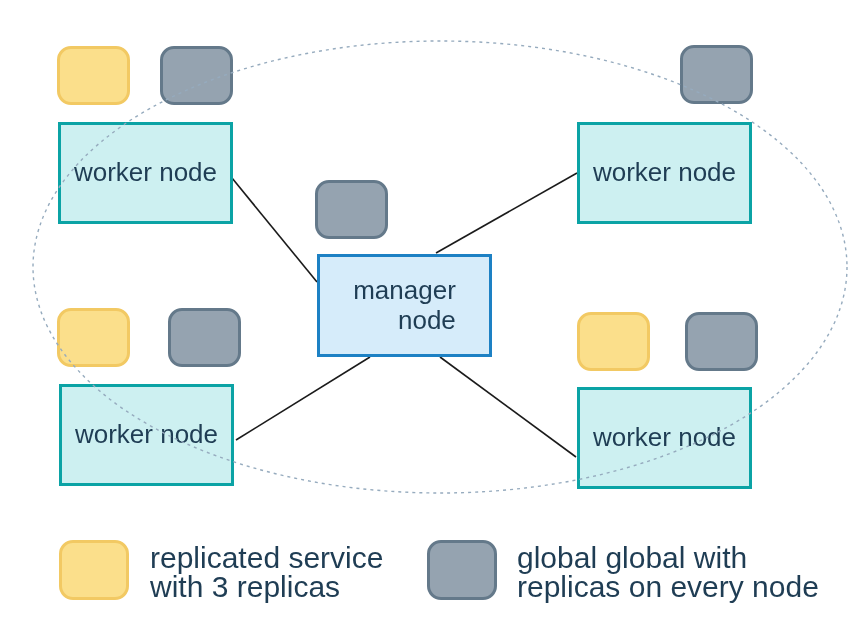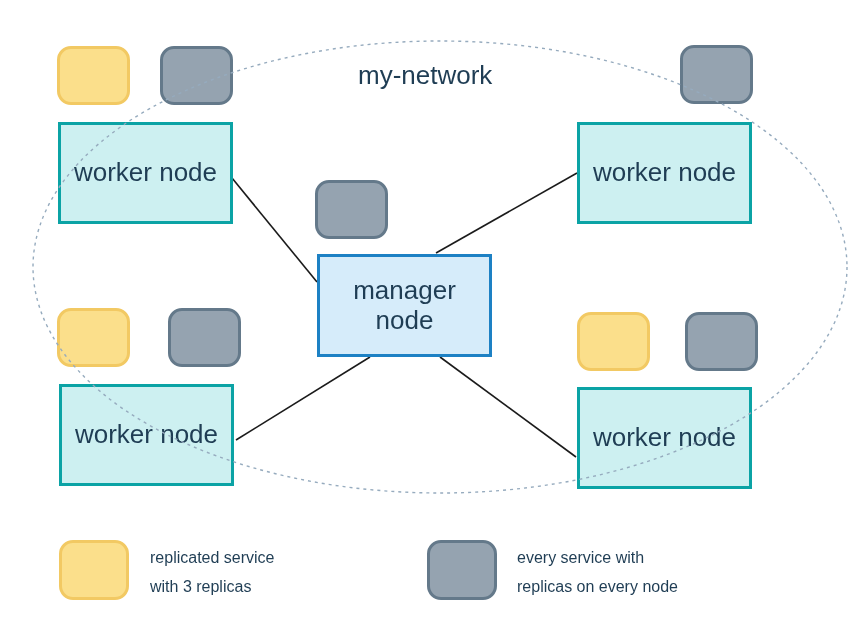--- a/index.html
+++ b/index.html
@@ -50,20 +50,21 @@
   .worker {
     width: 175px; height: 102px;
     background: var(--worker-fill, #cdf0f1);
     border: 3px solid var(--worker-border, #0ba3a5);
     text-align: center;
   }
   .manager {
     width: 175px; height: 103px;
     background: var(--manager-fill, #d6ecfa);
     border: 3px solid var(--manager-border, #1d81c4);
+    text-align: right;
   }
   .pos-worker-tl { left: 58px;  top: 122px; }
   .pos-worker-tr { left: 577px; top: 122px; }
   .pos-worker-bl { left: 59px;  top: 384px; }
   .pos-worker-br { left: 577px; top: 387px; }
   .pos-manager   { left: 317px; top: 254px; }
 
   .sq {
     position: absolute;
     z-index: 2;
@@ -113,21 +114,21 @@
   .legend-swatch.gray {
     background: var(--global-fill, #95a3b0);
     border: 3px solid var(--global-border, #64798a);
   }
   .legend-sw-1 { left: 59px;  top: 540px; }
   .legend-sw-2 { left: 427px; top: 540px; }
 
   .legend-text {
     position: absolute;
     z-index: 2;
-    font-size: 16px;
+    font-size: 30px;
     line-height: 29px;
     color: var(--text, #1f3d54);
   }
   .legend-txt-1 { left: 150px; top: 543px; }
   .legend-txt-2 { left: 517px; top: 543px; }
 </style>
 </head>
 <body>
 
 <div class="stage">
@@ -158,27 +159,26 @@
     <span>worker node</span>
   </div>
   <div class="node worker pos-worker-br">
     <span>worker node</span>
   </div>
   <div class="node manager pos-manager">
     <span class="pre">manager
 node</span>
   </div>
 
-  <div class="net-label">my-network</div>
 
   <svg class="layer boundary-layer" viewBox="0 0 868 620">
     <ellipse cx="440" cy="267" rx="407" ry="226"></ellipse>
   </svg>
 
   <div class="legend-swatch yellow legend-sw-1"></div>
   <div class="legend-text pre legend-txt-1">replicated service
 with 3 replicas</div>
 
   <div class="legend-swatch gray legend-sw-2"></div>
-  <div class="legend-text pre legend-txt-2">every service with
+  <div class="legend-text pre legend-txt-2">global global with
 replicas on every node</div>
 
 </div>
 
 </body></html>

